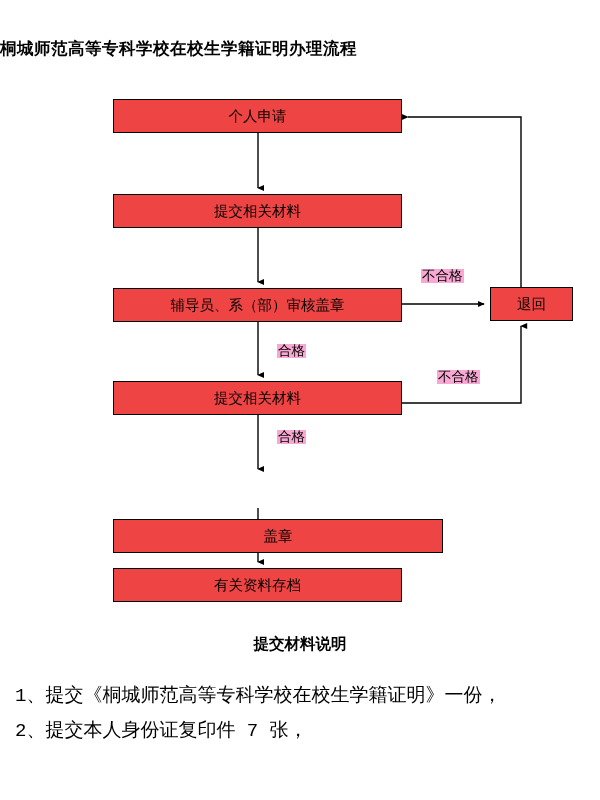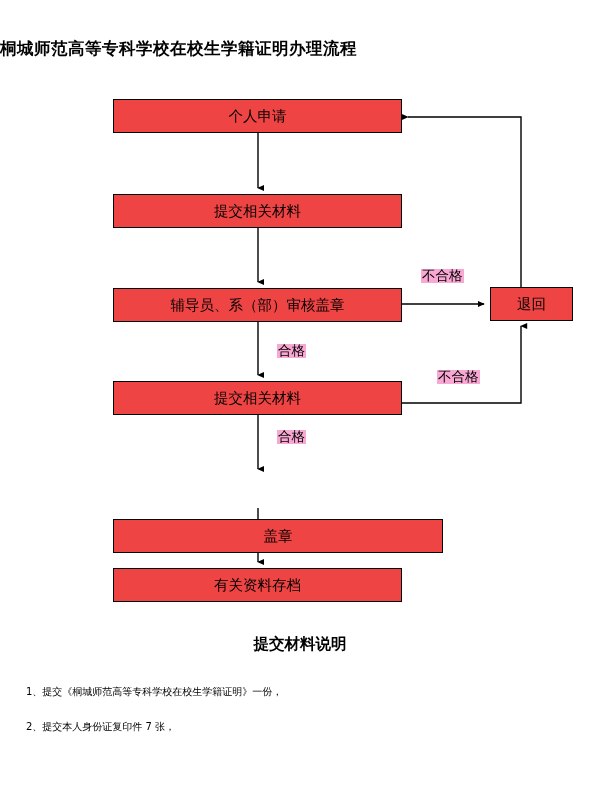--- a/index.html
+++ b/index.html
@@ -80,24 +80,25 @@
     top: 634px;
     width: 600px;
     text-align: center;
     font-family: Liberation Sans, sans-serif;
     font-weight: bold;
     font-size: 15.5px;
     white-space: nowrap;
   }
   .note-line {
     position: absolute;
-    left: 26px;
-    font-size: 10px;
+    left: 15px;
+    font-size: 19px;
     line-height: 1;
     white-space: nowrap;
+    font-family: Liberation Mono, monospace;
   }
   #note-1 { top: 687px; }
   #note-2 { top: 722px; }
 </style>
 </head>
 <body>
 
 <div id="doc-title">桐城师范高等专科学校在校生学籍证明办理流程</div>
 
 <div id="flow-canvas">

